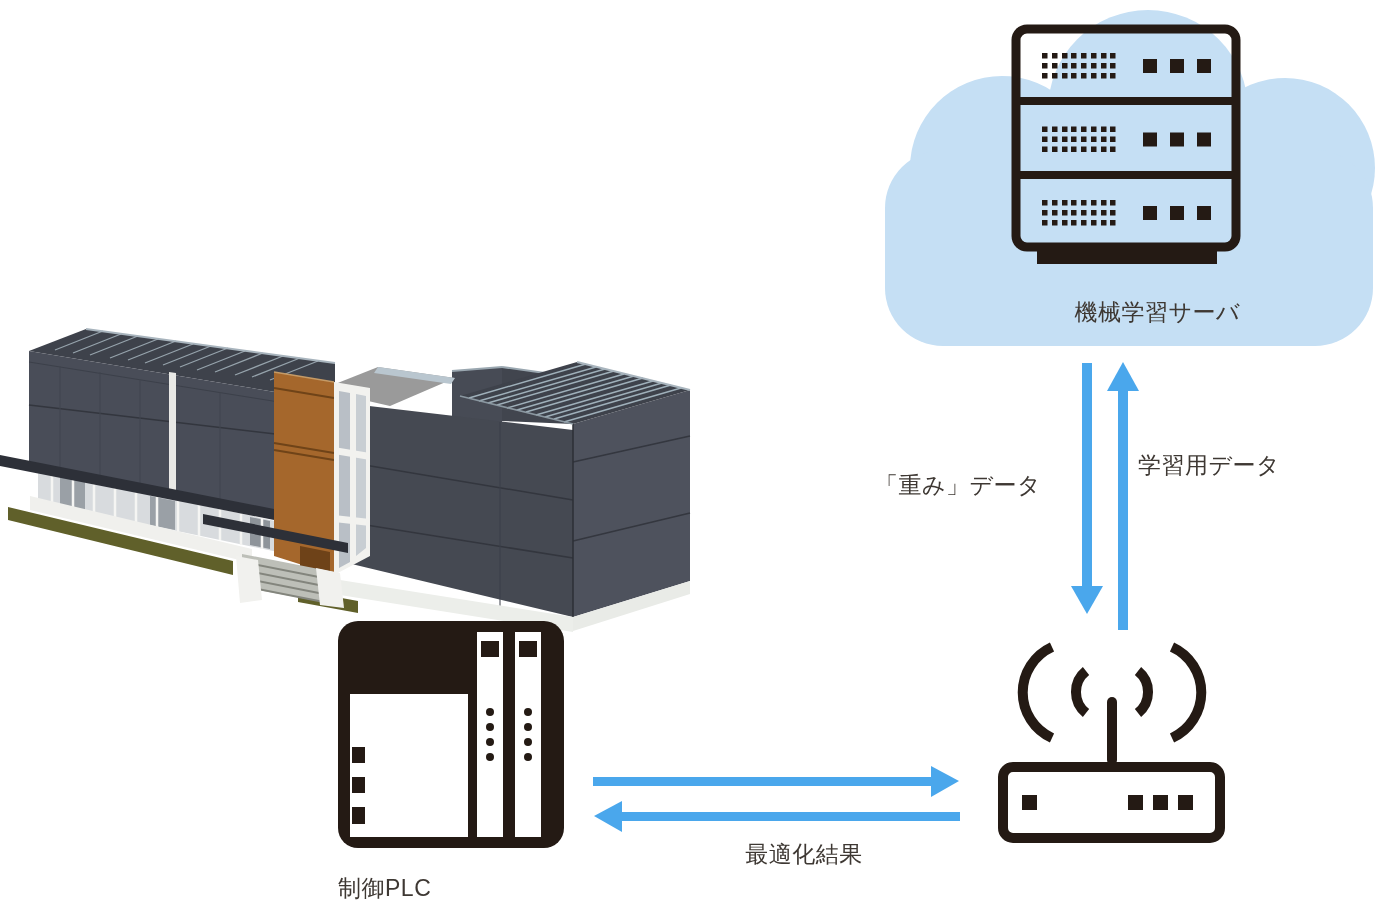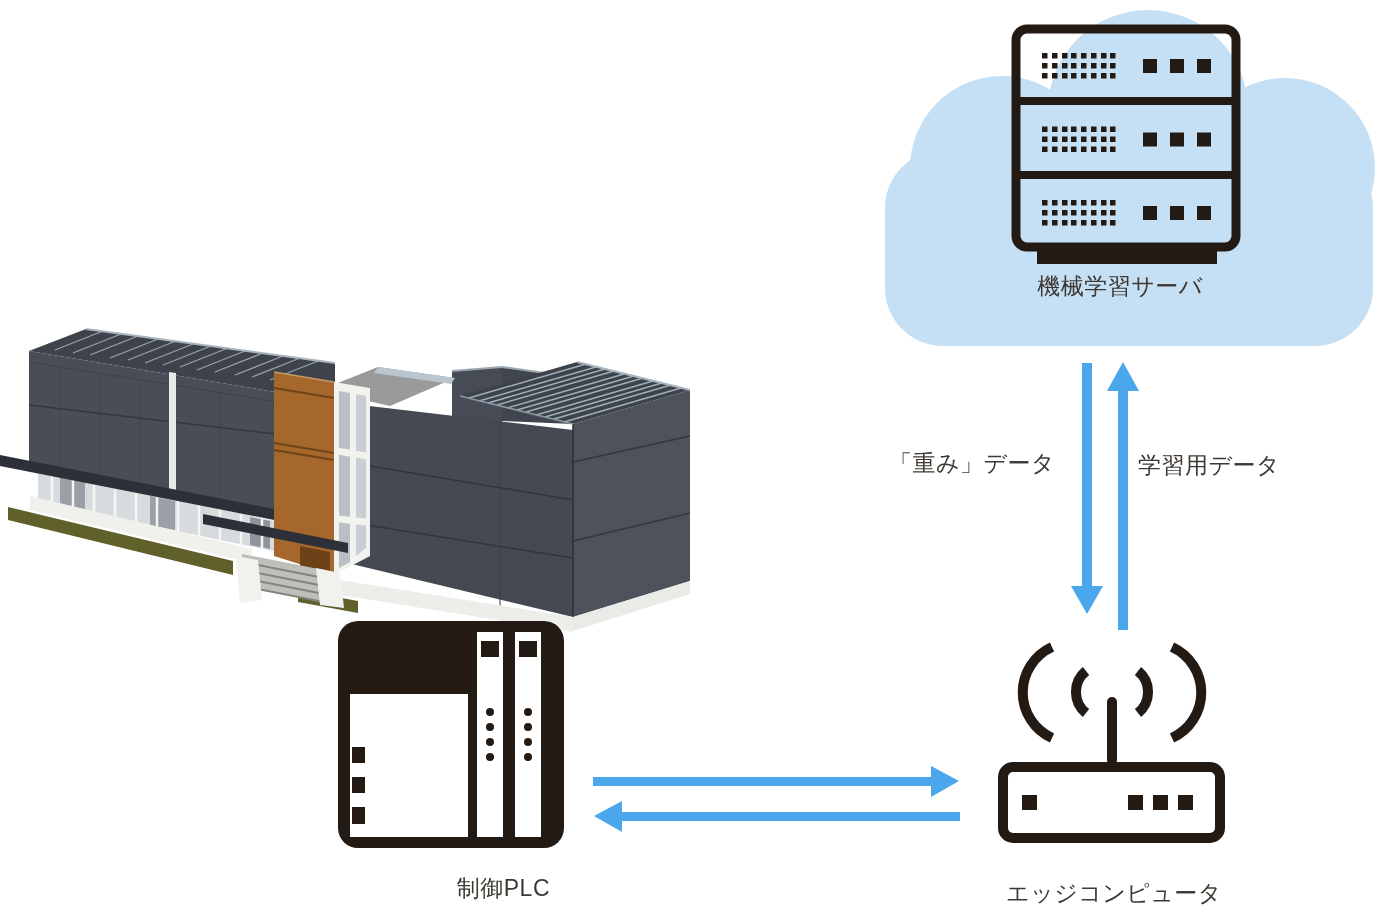--- a/index.html
+++ b/index.html
@@ -243,25 +243,25 @@
     <rect x="1003" y="767" width="217" height="71" rx="10" fill="#ffffff" class="ink-stroke" stroke-width="10"></rect>
     <g class="ink">
       <rect x="1022" y="795" width="15" height="15"></rect>
       <rect x="1128" y="795" width="15" height="15"></rect>
       <rect x="1153" y="795" width="15" height="15"></rect>
       <rect x="1178" y="795" width="15" height="15"></rect>
     </g>
   </g>
 </svg>
 
-  <div class="lbl" style="left:1000px;top:274px;width:240px;text-align:center;">機械学習サーバ</div>
-
-  <div class="lbl" style="left:875px;top:451px;width:180px;text-align:right;">「重み」データ</div>
+  <div class="lbl" style="left:1000px;top:300px;width:240px;text-align:right;">機械学習サーバ</div>
+
+  <div class="lbl" style="left:875px;top:473px;width:180px;">「重み」データ</div>
 
   <div class="lbl" style="left:1138px;top:453px;width:180px;text-align:left;">学習用データ</div>
 
 
-
-  <div class="lbl" style="left:338px;top:876px;width:212px;text-align:right;">制御PLC</div>
-
-  <div class="lbl" style="left:1004px;top:881px;width:220px;text-align:center;">エッジコンピュータ</div>
+  <div class="lbl" style="left:700px;top:842px;width:208px;text-align:center;">最適化結果</div>
+
+  <div class="lbl" style="left:338px;top:876px;width:212px;text-align:left;">制御PLC</div>
+
 
 </div>
 
 </body></html>

